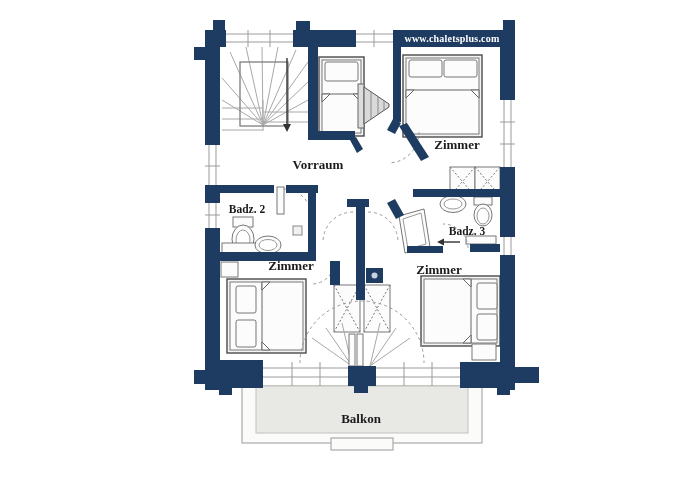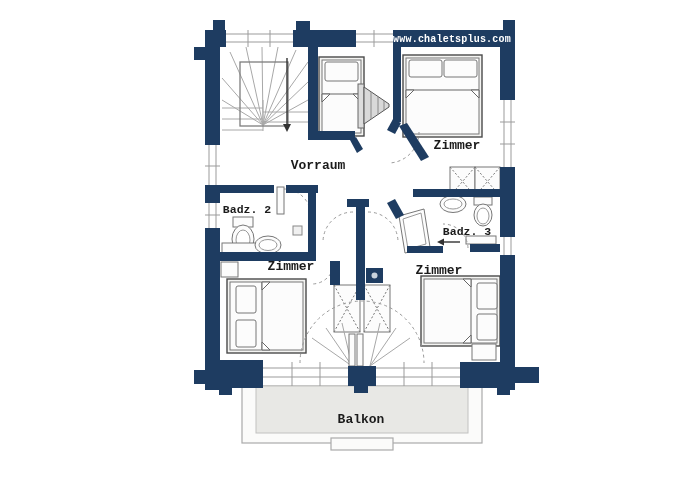--- a/index.html
+++ b/index.html
@@ -7,21 +7,21 @@
     --floor:#ffffff;
     --balcony-fill:#e8e8e5;
     --outline:#4a4a4a;
     --thin-line:#9b9b9b;
     --furniture-fill:#f4f4f2;
     --label-text:#1b1b1b;
     --website-text:#ffffff;
   }
   html,body{margin:0;padding:0;background:#fff;}
   .stage{position:relative;width:700px;height:500px;background:var(--floor);overflow:hidden;
-         font-family:Liberation Mono, monospace;}
+         font-family:Liberation Serif, serif;}
   svg{display:block;}
   .wall{fill:var(--wall);stroke:none;}
   .winline{stroke:var(--thin-line);stroke-width:1;fill:none;}
   .furn{stroke:var(--outline);stroke-width:1.4;fill:var(--furniture-fill);}
   .furn-light{stroke:#777;stroke-width:1;fill:#fcfcfc;}
   .tread{stroke:#a8a8a8;stroke-width:1;fill:none;}
   .rail{stroke:#7d7d7d;stroke-width:1.3;fill:none;}
   .dash{stroke:#9a9a9a;stroke-width:1;fill:none;stroke-dasharray:3 3;}
   .xline{stroke:#777;stroke-width:1;stroke-dasharray:2 2;fill:none;}
   .arrowline{stroke:#333;stroke-width:1.4;fill:none;}

